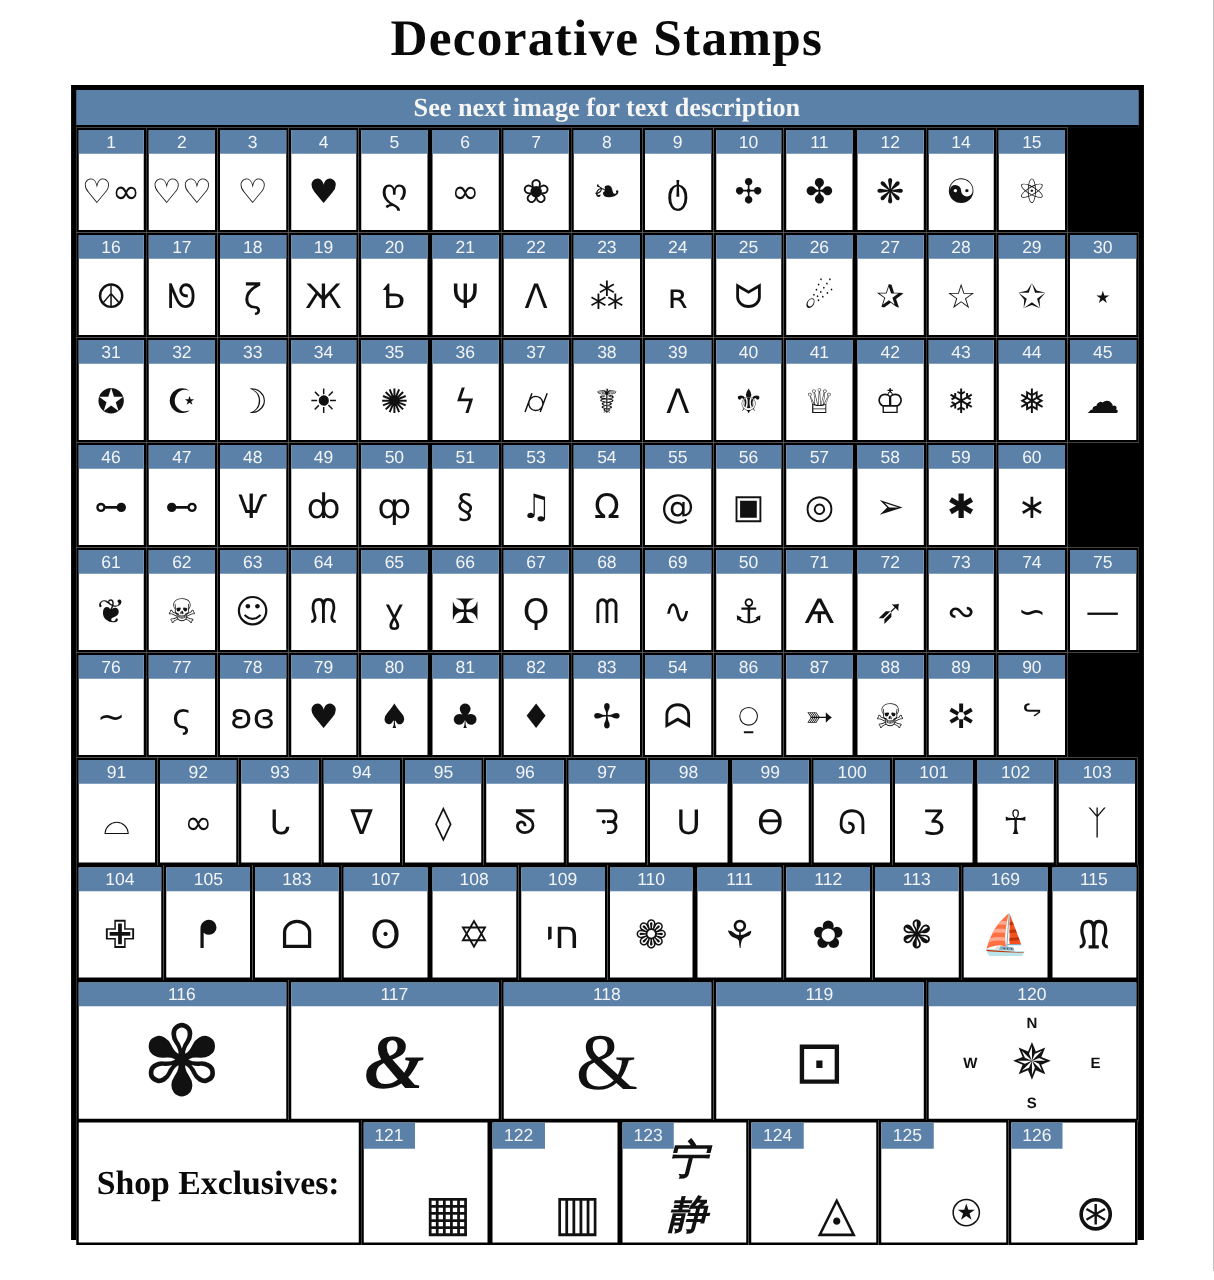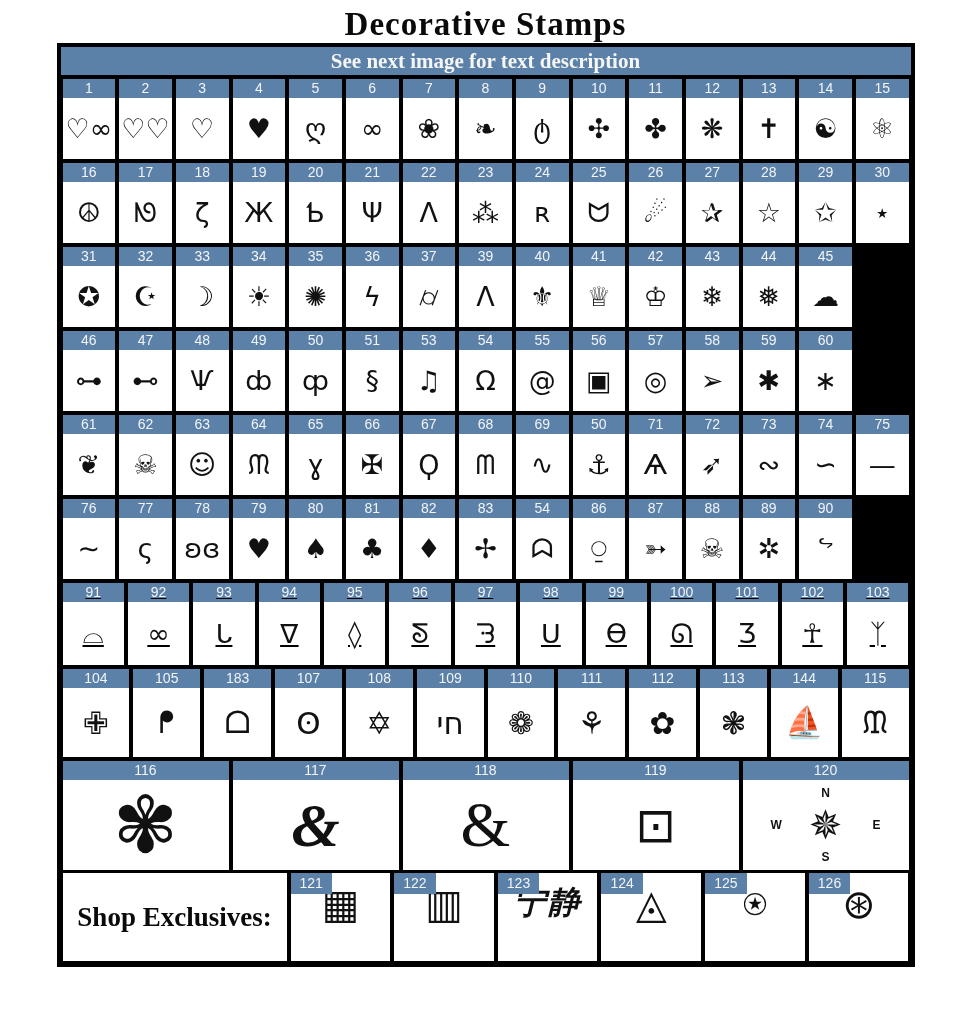--- a/index.html
+++ b/index.html
@@ -5,46 +5,47 @@
   * { box-sizing: border-box; margin: 0; padding: 0; }
   :root { --blue: #5b81a9; --ink: #111111; --border: #000000; }
   body {
     width: 971px; height: 1024px;
     background: #ffffff;
     font-family: "Liberation Serif", serif;
     overflow: hidden;
   }
   .page-title {
     text-align: center;
-    font-size: 33px;
+    font-size: 41px;
     font-weight: bold;
     color: #0a0a0a;
     padding-top: 6px;
     letter-spacing: 1px;
+    margin-bottom: 14px;
   }
   .stamp-table {
     width: 858px;
     margin: 0 auto;
     border: 4px solid var(--border);
     background: var(--border);
   }
   .table-header {
     height: 30px;
     background: var(--blue);
     color: #f6f6f4;
     font-weight: bold;
     font-size: 21px;
     text-align: center;
     line-height: 29px;
     border-bottom: 2px solid var(--border);
   }
   .stamp-row { display: grid; background: var(--border); }
   .stamp-row[data-row="0"], .stamp-row[data-row="1"], .stamp-row[data-row="2"],
   .stamp-row[data-row="3"], .stamp-row[data-row="4"], .stamp-row[data-row="5"] { height: 84px; }
-  .stamp-row[data-row="6"] { height: 86px; text-decoration: underline; }
+  .stamp-row[data-row="6"] { height: 86px; }
   .stamp-row[data-row="7"] { height: 92px; }
   .stamp-row[data-row="8"] { height: 112px; }
   .stamp-cell {
     border: 2px solid var(--border);
     background: #ffffff;
     display: flex;
     flex-direction: column;
     min-width: 0;
   }
   .stamp-num {
@@ -103,22 +104,23 @@
     justify-content: center;
     font-size: 27px;
     font-weight: bold;
     color: #0a0a0a;
   }
   .exclusive-cell {
     border: 2px solid var(--border);
     background: #ffffff;
     position: relative;
     display: flex;
-    align-items: flex-start;
+    align-items: flex-end;
     justify-content: center;
+    padding-left: 36px;
   }
   .ex-badge {
     position: absolute;
     top: 0; left: 0;
     background: var(--blue);
     color: #f2f4f6;
     font-family: "Liberation Sans", sans-serif;
     font-size: 14px;
     padding: 2px 9px 3px 9px;
   }
@@ -181,24 +183,20 @@
           <div class="stamp-icon" data-name="four-leaf-clover-icon">✣</div>
         </div>
         <div class="stamp-cell" data-name="stamp-cell-11">
           <div class="stamp-num" data-name="stamp-number">11</div>
           <div class="stamp-icon" data-name="four-petal-clover-icon">✤</div>
         </div>
         <div class="stamp-cell" data-name="stamp-cell-12">
           <div class="stamp-num" data-name="stamp-number">12</div>
           <div class="stamp-icon" data-name="cannabis-leaf-icon">❋</div>
         </div>
-        <div class="stamp-cell" data-name="stamp-cell-13">
-          <div class="stamp-num" data-name="stamp-number">13</div>
-          <div class="stamp-icon" data-name="cross-icon">✝</div>
-        </div>
         <div class="stamp-cell" data-name="stamp-cell-14">
           <div class="stamp-num" data-name="stamp-number">14</div>
           <div class="stamp-icon" data-name="yin-yang-icon">☯</div>
         </div>
         <div class="stamp-cell" data-name="stamp-cell-15">
           <div class="stamp-num" data-name="stamp-number">15</div>
           <div class="stamp-icon" data-name="triquetra-icon">⚛</div>
         </div>
       </div>
     <div class="stamp-row" data-row="1" data-name="stamp-row-16-30" style="grid-template-columns: repeat(15, 1fr);">
@@ -285,20 +283,24 @@
           <div class="stamp-icon" data-name="sunrise-icon">✺</div>
         </div>
         <div class="stamp-cell" data-name="stamp-cell-36">
           <div class="stamp-num" data-name="stamp-number">36</div>
           <div class="stamp-icon" data-name="lightning-bolt-icon">ϟ</div>
         </div>
         <div class="stamp-cell" data-name="stamp-cell-37">
           <div class="stamp-num" data-name="stamp-number">37</div>
           <div class="stamp-icon" data-name="bicycle-icon">⌭</div>
         </div>
+        <div class="stamp-cell" data-name="stamp-cell-38">
+          <div class="stamp-num" data-name="stamp-number">38</div>
+          <div class="stamp-icon" data-name="caduceus-icon">☤</div>
+        </div>
         <div class="stamp-cell" data-name="stamp-cell-39">
           <div class="stamp-num" data-name="stamp-number">39</div>
           <div class="stamp-icon" data-name="eiffel-tower-icon">Λ</div>
         </div>
         <div class="stamp-cell" data-name="stamp-cell-40">
           <div class="stamp-num" data-name="stamp-number">40</div>
           <div class="stamp-icon" data-name="fleur-de-lis-icon">⚜</div>
         </div>
         <div class="stamp-cell" data-name="stamp-cell-41">
           <div class="stamp-num" data-name="stamp-number">41</div>
@@ -588,21 +590,21 @@
         </div>
         <div class="stamp-cell" data-name="stamp-cell-112">
           <div class="stamp-num" data-name="stamp-number">112</div>
           <div class="stamp-icon" data-name="rose-icon">✿</div>
         </div>
         <div class="stamp-cell" data-name="stamp-cell-113">
           <div class="stamp-num" data-name="stamp-number">113</div>
           <div class="stamp-icon" data-name="hibiscus-icon">❃</div>
         </div>
         <div class="stamp-cell" data-name="stamp-cell-114">
-          <div class="stamp-num" data-name="stamp-number">144</div>
+          <div class="stamp-num" data-name="stamp-number">169</div>
           <div class="stamp-icon" data-name="pirate-ship-icon">⛵</div>
         </div>
         <div class="stamp-cell" data-name="stamp-cell-115">
           <div class="stamp-num" data-name="stamp-number">115</div>
           <div class="stamp-icon" data-name="sandcastle-icon">ᙢ</div>
         </div>
       </div>
     <div class="stamp-row" data-row="8" data-name="stamp-row-116-120" style="grid-template-columns: repeat(5, 1fr);">
         <div class="stamp-cell" data-name="stamp-cell-116">
           <div class="stamp-num" data-name="stamp-number">116</div>

